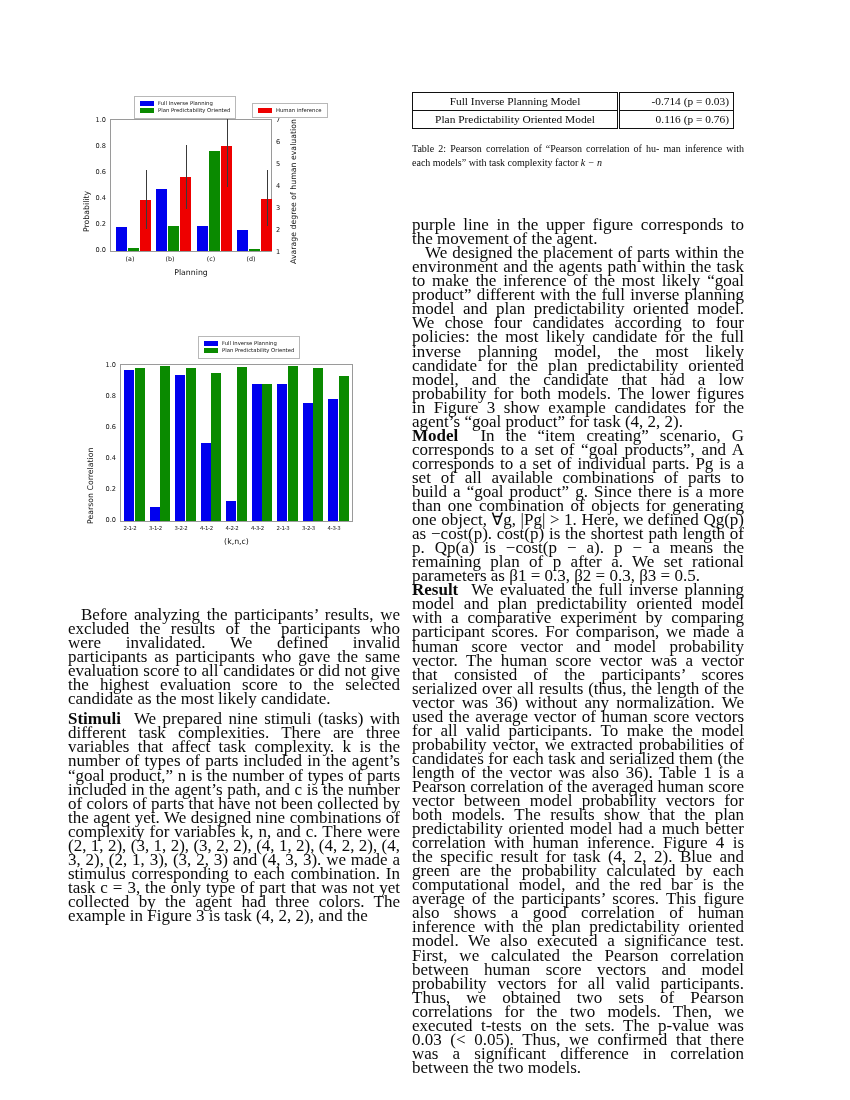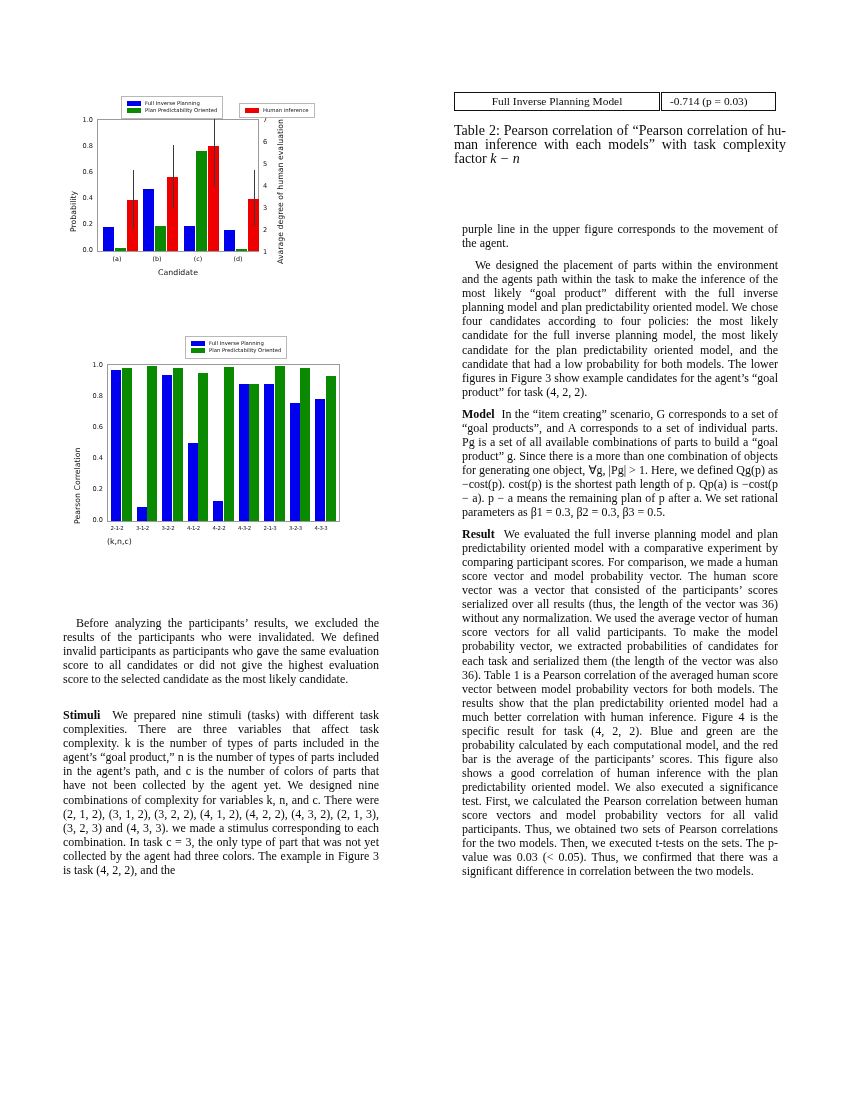--- a/index.html
+++ b/index.html
@@ -18,34 +18,34 @@
   .page {
     position: absolute;
     left: 0; top: 0;
     width: 850px;
     height: 1100px;
   }
   .col {
     position: absolute;
     width: 332px;
   }
-  .col-left  { left: 55px;  top: 92px; }
-  .col-right { left: 454px; top: 92px; font-family: Liberation Serif, serif; }
+  .col-left  { left: 68px;  top: 92px; }
+  .col-right { left: 412px; top: 92px; font-family: Liberation Serif, serif; }
 
   p.body {
-    font-size: 12px;
+    font-size: 17px;
     line-height: 14.05px;
     text-align: justify;
-    margin: 8px;
+    margin: 0;
     text-indent: 13px;
     hyphens: manual;
   }
   p.body.noindent { text-indent: 0; }
   p.caption {
-    font-size: 14px;
+    font-size: 10px;
     line-height: 14.05px;
     text-align: justify;
     margin: 0;
     text-indent: 0;
   }
   .gap-s { height: 6px; }
   .gap-m { height: 13px; }
   .gap-l { height: 22px; }
   b.runin { font-weight: bold; }
   i { font-style: italic; }
@@ -63,21 +63,21 @@
     border: 1px solid #111;
     line-height: 13px;
     white-space: nowrap;
   }
   table.tbl td.lbl {
     text-align: center;
     width: 196px;
     border-right: 3px double #111;
   }
   table.tbl td.val {
-    text-align: left;
+    text-align: right;
     padding-left: 8px;
   }
 
   
   .figwrap { position: relative; }
 
   .legendbox {
     position: absolute;
     border: 1px solid #b8b8b8;
     background: #fff;
@@ -220,21 +220,21 @@
         <div class="bar bar-green" style="left:138px; width:11px; height:2.4px;"></div>
         <div class="bar bar-red" style="left:150px; width:11px; height:52.5px;"></div>
         <div class="errbar" style="left:155.5px; bottom:24.6px; height:56.5px;"></div>
       </div>
 
       <div class="xtick" style="left:42px;  top:163px; width:40px;">(a)</div>
       <div class="xtick" style="left:82px;  top:163px; width:40px;">(b)</div>
       <div class="xtick" style="left:123px; top:163px; width:40px;">(c)</div>
       <div class="xtick" style="left:163px; top:163px; width:40px;">(d)</div>
 
-      <div class="axlabel" style="left:42px; top:176px; width:162px; text-align:center;">Candidate</div>
+      <div class="axlabel" style="left:42px; top:176px; width:162px; text-align:center;">Planning</div>
     </div>
 
     <div class="gap-l"></div>
 
 
     <div style="height:26px;"></div>
 
     <div class="figwrap" style="height:230px;">
 
       <div class="legendbox" style="left:130px; top:0px;">
@@ -289,21 +289,21 @@
       <div class="xtick-sm" style="left:43px;  top:189px; width:38px;">2-1-2</div>
       <div class="xtick-sm" style="left:68.5px;top:189px; width:38px;">3-1-2</div>
       <div class="xtick-sm" style="left:94px;  top:189px; width:38px;">3-2-2</div>
       <div class="xtick-sm" style="left:119.5px;top:189px;width:38px;">4-1-2</div>
       <div class="xtick-sm" style="left:145px; top:189px; width:38px;">4-2-2</div>
       <div class="xtick-sm" style="left:170.5px;top:189px;width:38px;">4-3-2</div>
       <div class="xtick-sm" style="left:196px; top:189px; width:38px;">2-1-3</div>
       <div class="xtick-sm" style="left:221.5px;top:189px;width:38px;">3-2-3</div>
       <div class="xtick-sm" style="left:247px; top:189px; width:38px;">4-3-3</div>
 
-      <div class="axlabel" style="left:52px; top:201px; width:233px; ">(k,n,c)</div>
+      <div class="axlabel" style="left:52px; top:201px; width:233px; text-align:center;">(k,n,c)</div>
     </div>
 
     <div class="gap-m"></div>
 
 
     <div style="height:29px;"></div>
 
     <p class="body">Before analyzing the participants’ results, we excluded the results of the participants who were invalidated. We defined invalid participants as participants who gave the same evaluation score to all candidates or did not give the highest evaluation score to the selected candidate as the most likely candidate.</p>
 
     <div class="gap-s"></div>
@@ -312,20 +312,24 @@
   </div>
 
   <div class="col col-right">
 
     <table class="tbl">
       <tbody>
         <tr>
           <td class="lbl">Full Inverse Planning Model</td>
           <td class="val">-0.714 (p = 0.03)</td>
         </tr>
+        <tr>
+          <td class="lbl">Plan Predictability Oriented Model</td>
+          <td class="val">0.116 (p = 0.76)</td>
+        </tr>
       </tbody>
     </table>
 
     <div class="gap-m"></div>
 
     <p class="caption"><span>Table 2:  Pearson correlation of “Pearson correlation of hu-</span> <span>man inference with each models” with task complexity factor</span> <i>k − n</i></p>
 
     <div style="height:48px;"></div>
 
     <p class="body noindent">purple line in the upper figure corresponds to the movement of the agent.</p>

